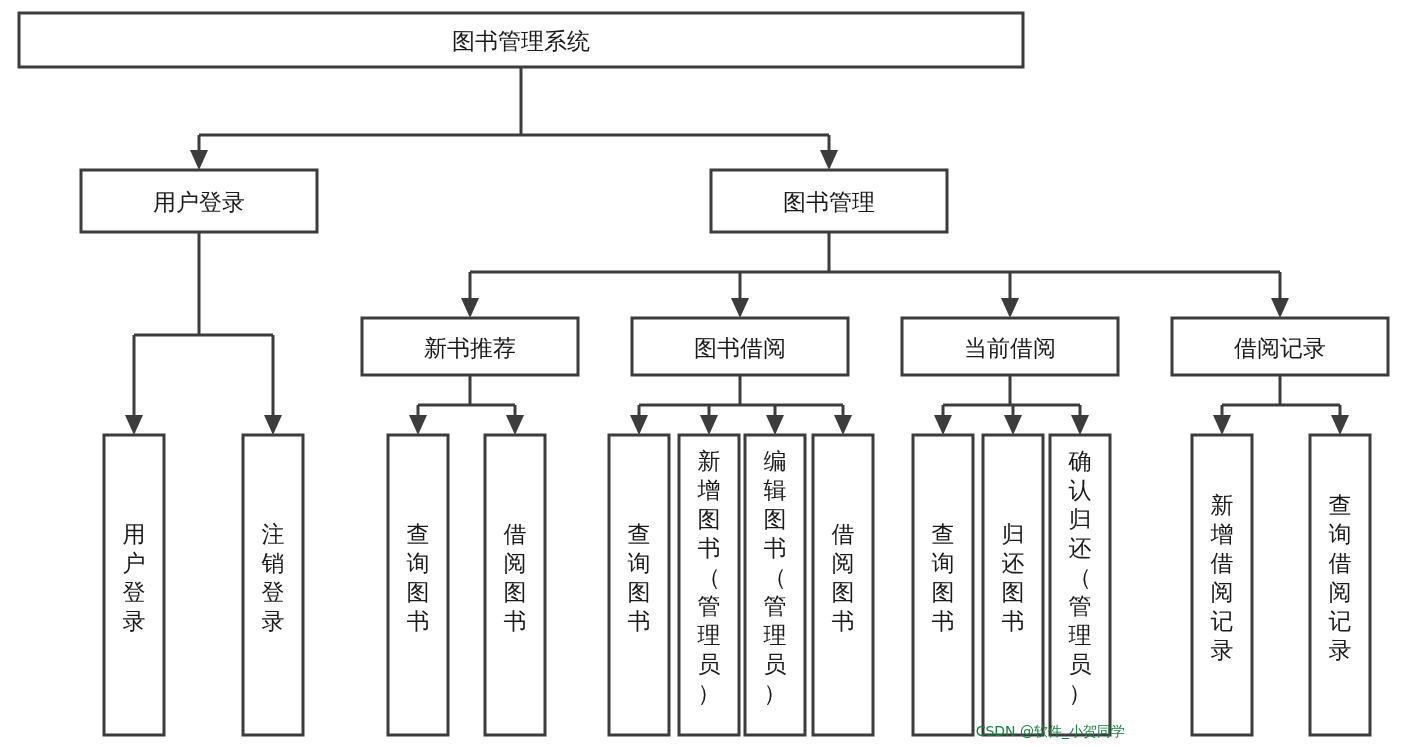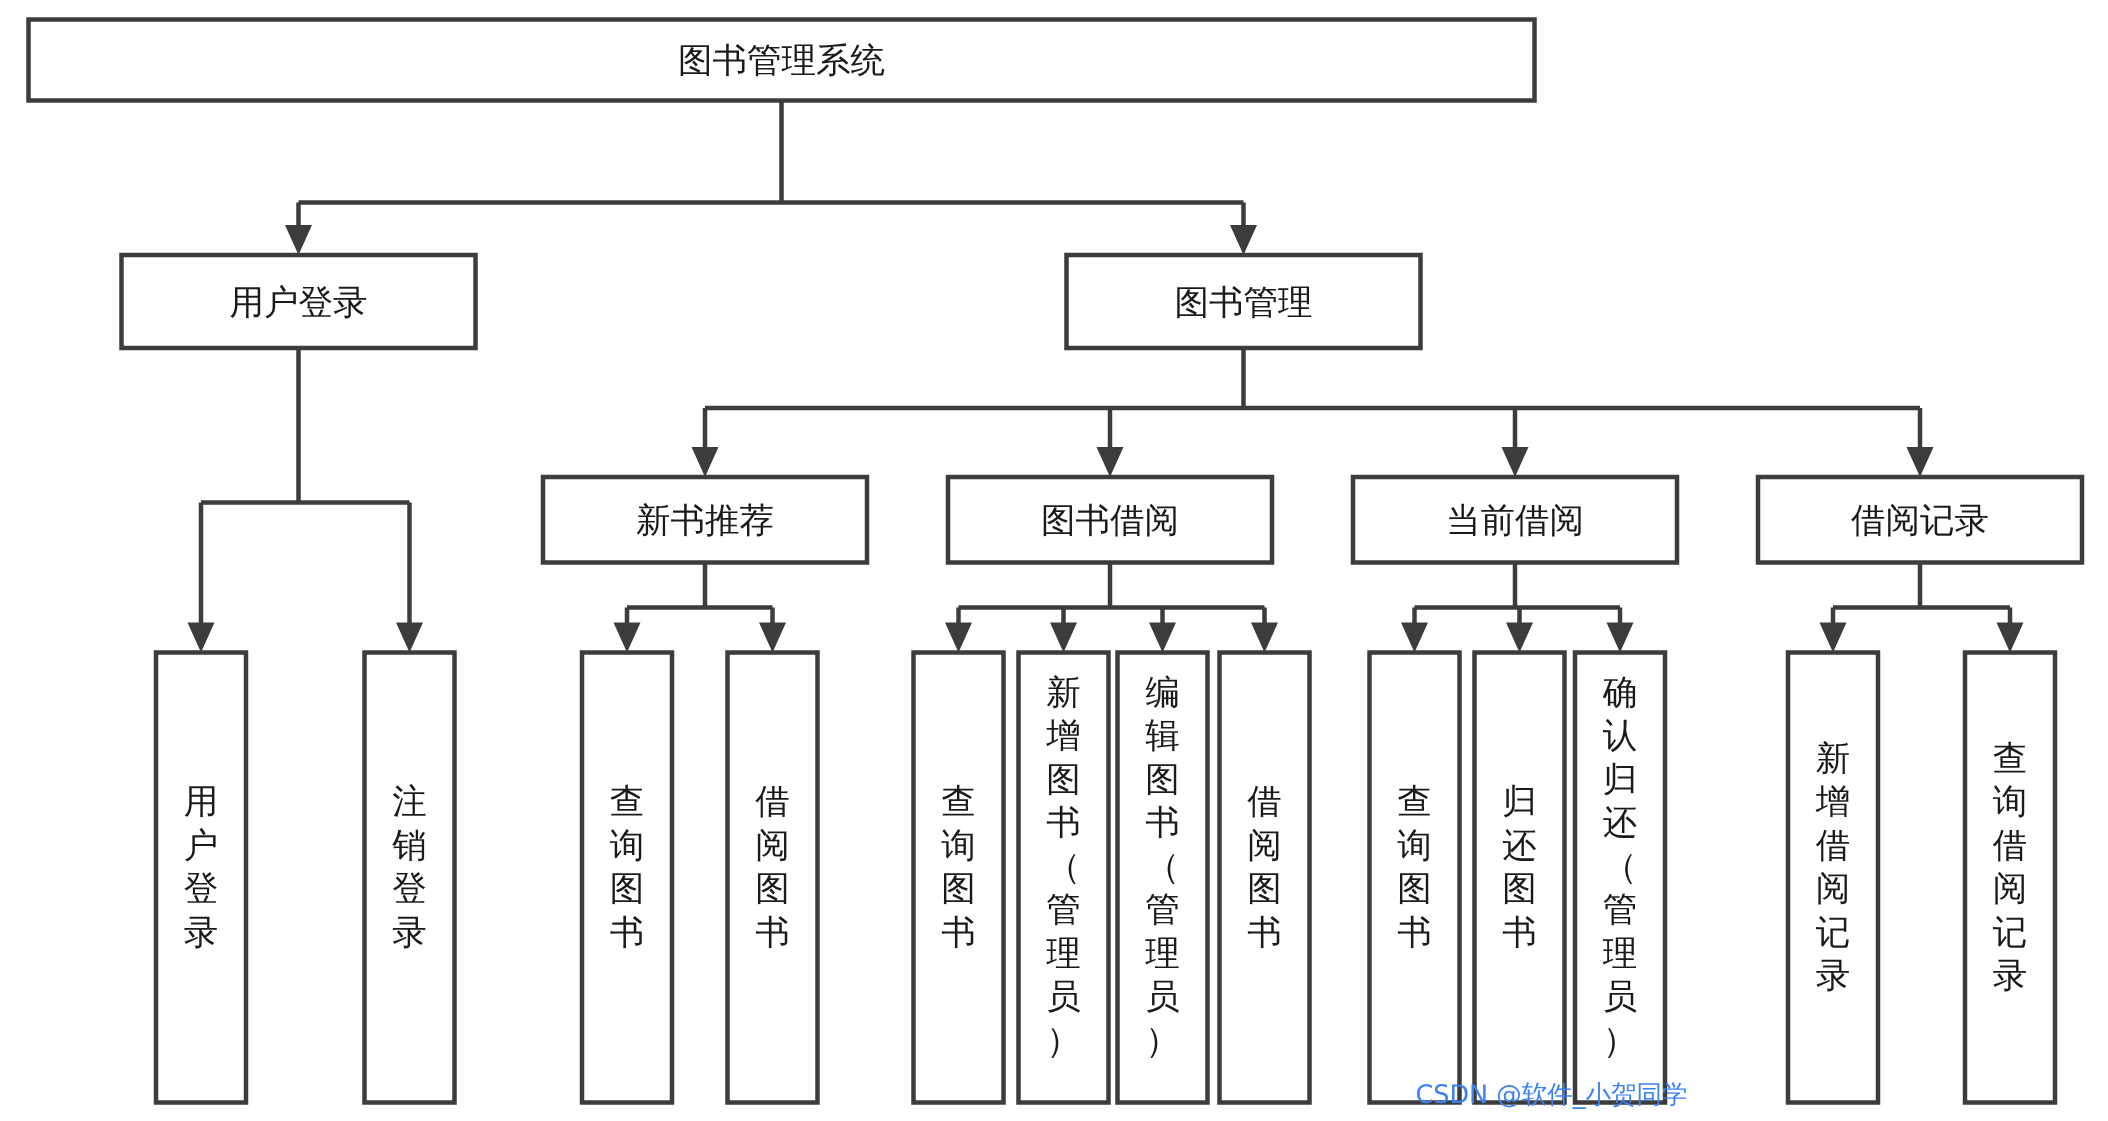--- a/index.html
+++ b/index.html
@@ -56,22 +56,22 @@
     font-family: "DejaVu Sans", "Liberation Sans", sans-serif;
     font-size: 23px;
     fill: #1a1a1a;
     text-anchor: middle;
   }
   .watermark {
     position: absolute;
     right: 12px;
     bottom: 6px;
     font-family: "DejaVu Sans", "Liberation Sans", sans-serif;
-    font-size: 17px;
-    color: #3b82f6;
+    font-size: 14px;
+    color: #15803d;
     white-space: nowrap;
     user-select: none;
   }
 </style>
 </head>
 <body>
 
 <div id="diagram-root">
   <svg class="flow" id="flow-svg" viewBox="0 0 1405 747">
       <g>

